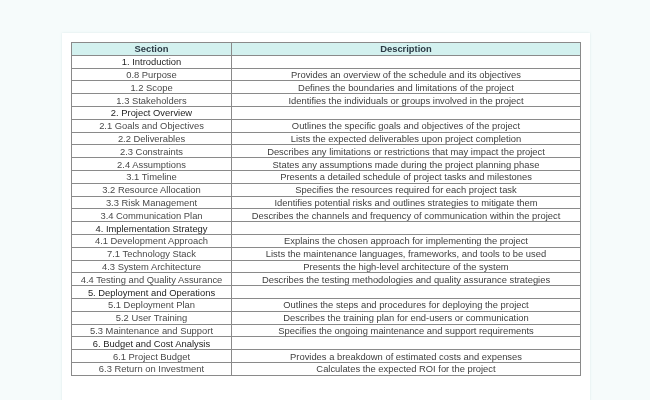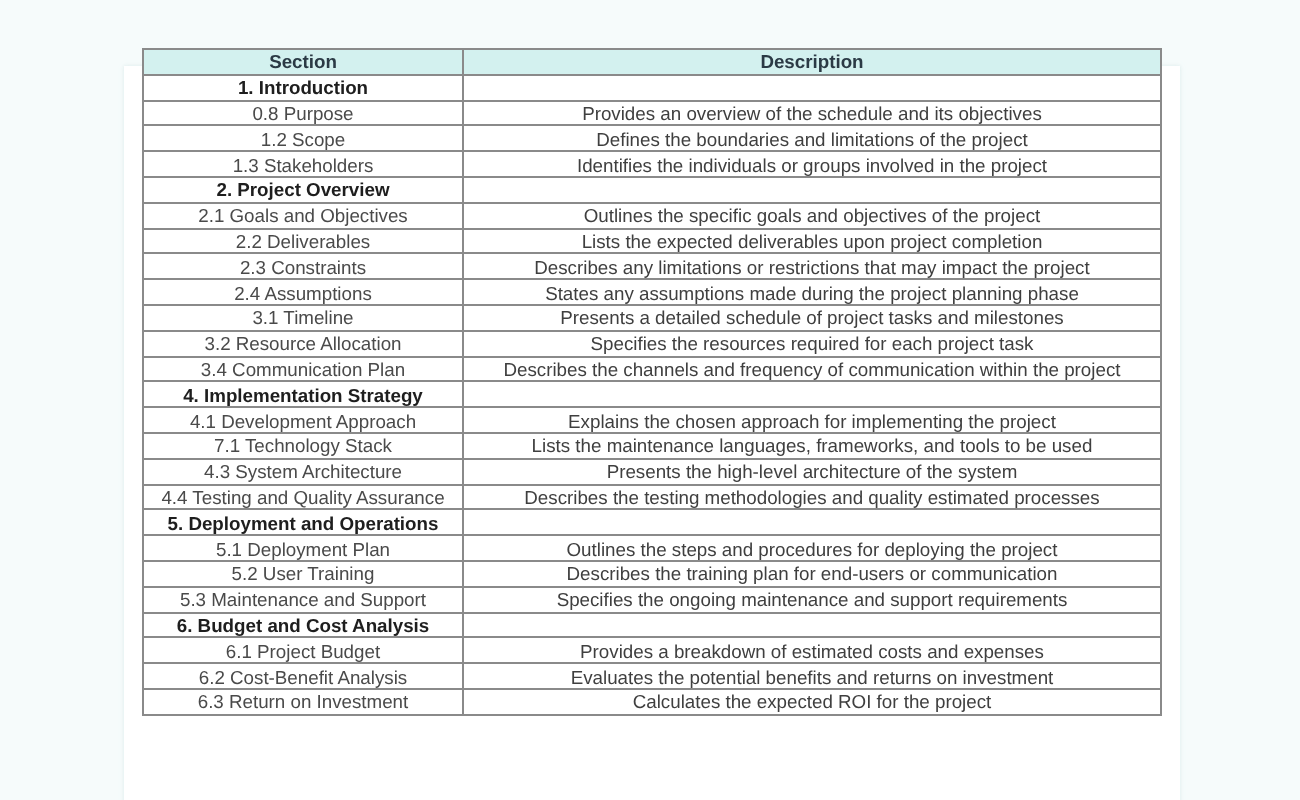--- a/index.html
+++ b/index.html
@@ -16,21 +16,21 @@
       left: 62px;
       top: 33px;
       width: 528px;
       height: 400px;
       background: #ffffff;
       box-shadow: 0 0 2px rgba(200, 225, 225, 0.6);
     }
     table.doc-table {
       position: absolute;
       left: 71px;
-      top: 24px;
+      top: 42px;
       width: 509px;
       border-collapse: collapse;
       table-layout: fixed;
       font-size: 9.4px;
       line-height: 11px;
       padding-left: 40px;
     }
     table.doc-table col.c-section { width: 160px; }
     table.doc-table col.c-desc { width: 349px; }
     table.doc-table th,
@@ -41,21 +41,21 @@
       text-align: center;
       white-space: nowrap;
       overflow: hidden;
     }
     table.doc-table th {
       background: #d3f1ef;
       color: #2b3a45;
       font-weight: bold;
     }
     tr.section-row td.sec {
-      font-weight: bold;
+      font-weight: normal;
       color: #1e1e1e;
     }
     tr.item-row td {
       color: #4a4a4a;
     }
     tr.item-row td.desc {
       color: #3f3f3f;
     }
   </style>
 </head>
@@ -116,20 +116,24 @@
 
     <tr class="item-row">
       <td>3.1 Timeline</td>
       <td class="desc">Presents a detailed schedule of project tasks and milestones</td>
     </tr>
     <tr class="item-row">
       <td>3.2 Resource Allocation</td>
       <td class="desc">Specifies the resources required for each project task</td>
     </tr>
     <tr class="item-row">
+      <td>3.3 Risk Management</td>
+      <td class="desc">Identifies potential risks and outlines strategies to mitigate them</td>
+    </tr>
+    <tr class="item-row">
       <td>3.4 Communication Plan</td>
       <td class="desc">Describes the channels and frequency of communication within the project</td>
     </tr>
 
     <tr class="section-row">
       <td class="sec">4. Implementation Strategy</td>
       <td class="desc"></td>
     </tr>
     <tr class="item-row">
       <td>4.1 Development Approach</td>
@@ -138,21 +142,21 @@
     <tr class="item-row">
       <td>7.1 Technology Stack</td>
       <td class="desc">Lists the maintenance languages, frameworks, and tools to be used</td>
     </tr>
     <tr class="item-row">
       <td>4.3 System Architecture</td>
       <td class="desc">Presents the high-level architecture of the system</td>
     </tr>
     <tr class="item-row">
       <td>4.4 Testing and Quality Assurance</td>
-      <td class="desc">Describes the testing methodologies and quality estimated processes</td>
+      <td class="desc">Describes the testing methodologies and quality assurance strategies</td>
     </tr>
 
     <tr class="section-row">
       <td class="sec">5. Deployment and Operations</td>
       <td class="desc"></td>
     </tr>
     <tr class="item-row">
       <td>5.1 Deployment Plan</td>
       <td class="desc">Outlines the steps and procedures for deploying the project</td>
     </tr>
@@ -167,21 +171,17 @@
 
     <tr class="section-row">
       <td class="sec">6. Budget and Cost Analysis</td>
       <td class="desc"></td>
     </tr>
     <tr class="item-row">
       <td>6.1 Project Budget</td>
       <td class="desc">Provides a breakdown of estimated costs and expenses</td>
     </tr>
     <tr class="item-row">
-      <td>6.2 Cost-Benefit Analysis</td>
-      <td class="desc">Evaluates the potential benefits and returns on investment</td>
-    </tr>
-    <tr class="item-row">
       <td>6.3 Return on Investment</td>
       <td class="desc">Calculates the expected ROI for the project</td>
     </tr>
   </tbody>
 </table>
 
 </body></html>

